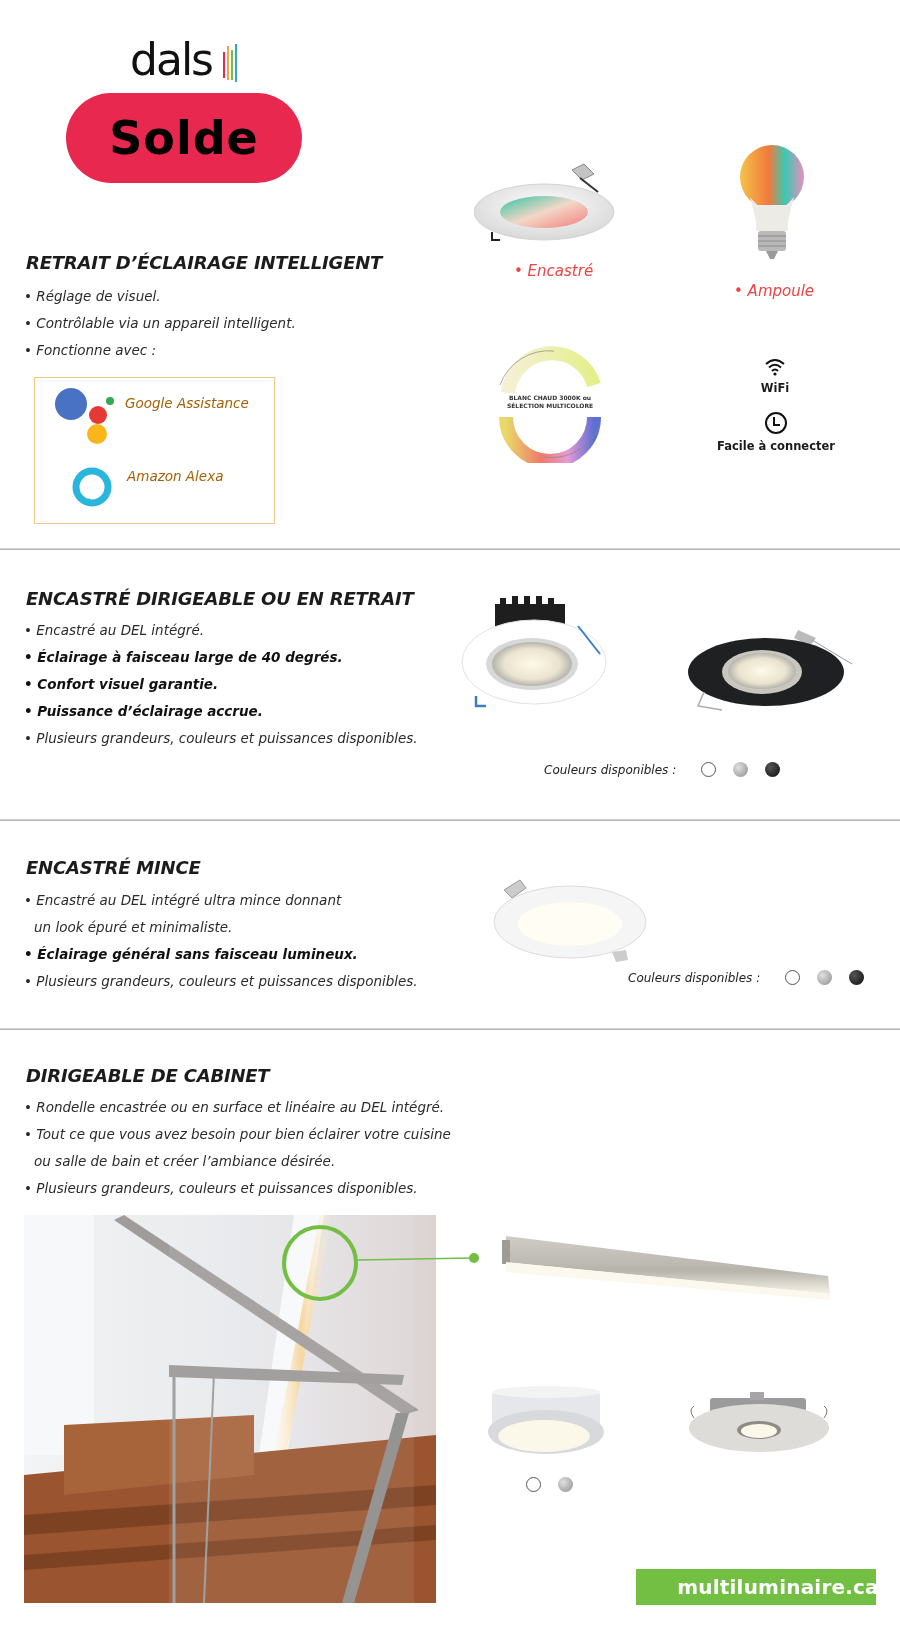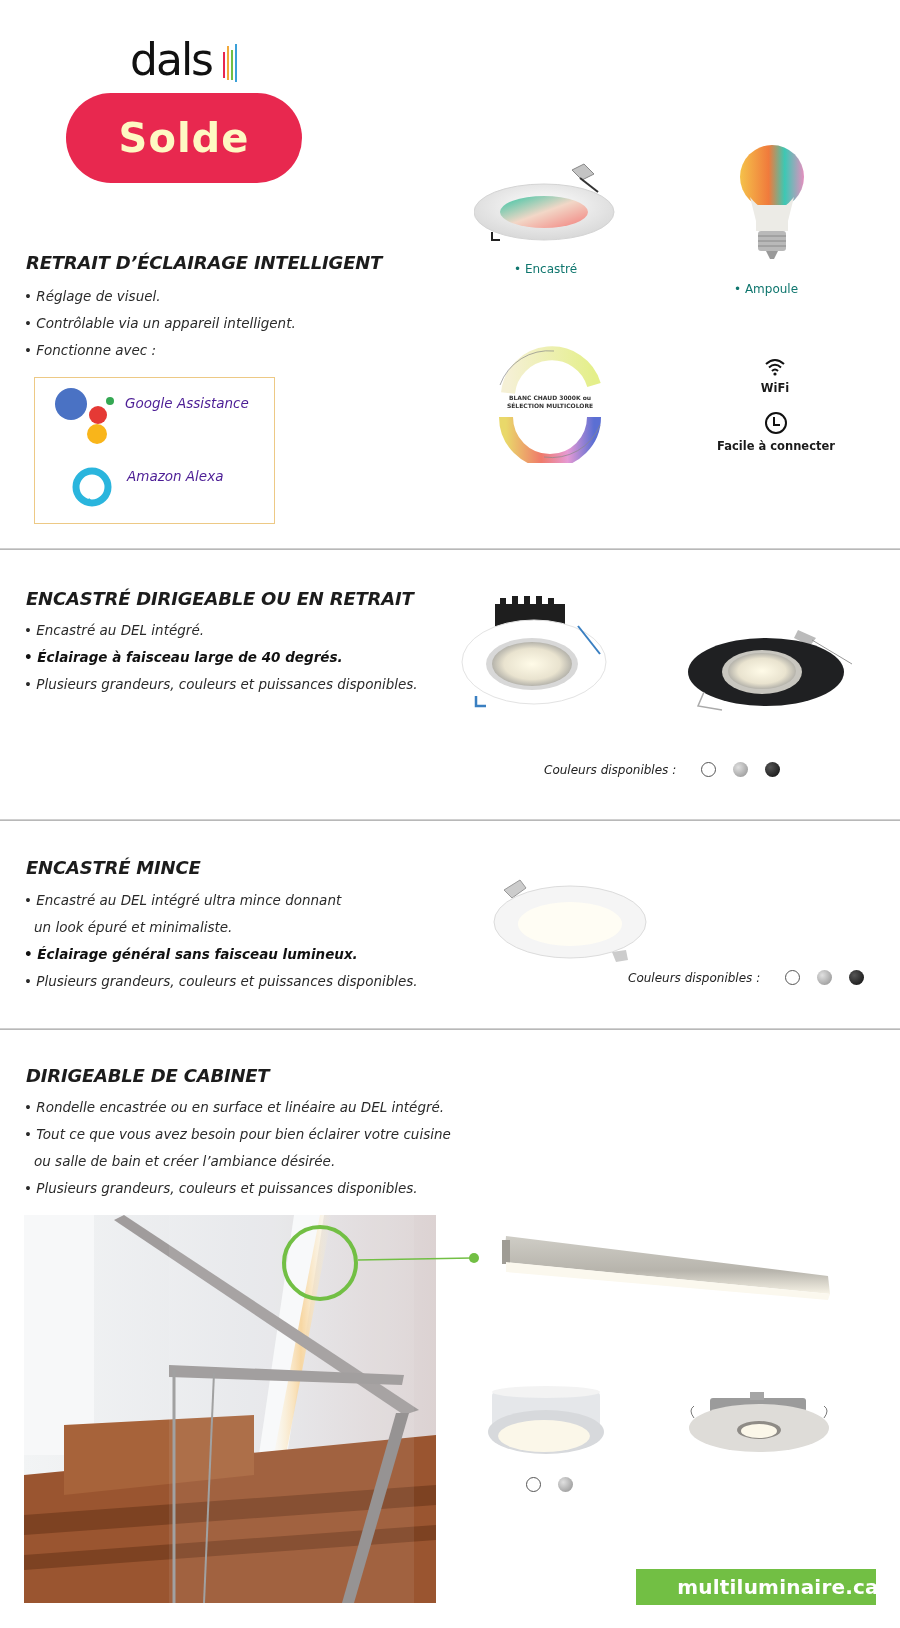--- a/index.html
+++ b/index.html
@@ -7,33 +7,33 @@
   body { position: relative; font-family: "Liberation Sans", "DejaVu Sans", sans-serif; color: #1a1a1a; }
   .abs { position: absolute; }
 
   
   .logo-wrap { left: 130px; top: 38px; width: 110px; height: 46px; }
   .logo-text { font-family: "DejaVu Sans", sans-serif; font-size: 44px; letter-spacing: -2px; color: #111; line-height: 44px; font-weight: 400; }
   .logo-bars { position: absolute; left: 92px; top: 4px; width: 20px; height: 40px; }
 
   .sale-pill { left: 66px; top: 93px; width: 236px; height: 90px; background: #e8284f; border-radius: 46px;
     display: flex; align-items: center; justify-content: center; }
-  .sale-pill span { color: #fef9c3; font-family: "DejaVu Sans", sans-serif; font-weight: 700; font-size: 40px; letter-spacing: 1px; }
+  .sale-pill span { color: #000000; font-family: "DejaVu Sans", sans-serif; font-weight: 700; font-size: 46px; letter-spacing: 1px; }
 
   .heading { font-family: "DejaVu Sans", sans-serif; font-weight: 700; font-style: italic; font-size: 18px; color: #1c1c1c; letter-spacing: -0.2px; }
   .bullet { font-family: "DejaVu Sans", sans-serif; font-style: italic; font-size: 13.5px; color: #2a2a2a; line-height: 27px; white-space: nowrap; }
   .bullet.bold { font-weight: 700; color: #111; }
   .bullet.indent { padding-left: 10px; }
 
   .divider { left: 0; width: 900px; height: 2px; background: #b8b8b8; border-top: 1px solid #d0d0d0; }
 
   .assist-box { left: 34px; top: 377px; width: 241px; height: 147px; border: 1.5px solid #edc985; background: #fff; }
-  .assist-label { font-family: "DejaVu Sans", sans-serif; font-style: italic; font-size: 13.5px; color: #4c1d95; }
-
-  .prod-caption { font-family: "DejaVu Sans", sans-serif; font-size: 12px; color: #0f766e; }
+  .assist-label { font-family: "DejaVu Sans", sans-serif; font-style: italic; font-size: 13.5px; color: #a16207; }
+
+  .prod-caption { font-family: "DejaVu Sans", sans-serif; font-style: italic; font-size: 15px; color: #ef4444; }
   .feat-label { font-family: "DejaVu Sans", sans-serif; font-weight: 700; font-size: 11.5px; color: #1a1a1a; text-align: center; }
 
   .swatches { display: flex; align-items: center; gap: 17px; }
   .swatch { width: 15px; height: 15px; border-radius: 50%; display: inline-block; }
   .sw-white { background: #fff; border: 1px solid #555; }
   .sw-gray { background: radial-gradient(circle at 35% 35%, #e0e0e0, #8d8d8d); }
   .sw-black { background: radial-gradient(circle at 35% 35%, #555, #0c0c0c); }
   .swatch-caption { font-family: "DejaVu Sans", sans-serif; font-style: italic; font-size: 12px; color: #222; margin-right: 8px; }
 
   .site-badge { left: 636px; top: 1569px; width: 240px; height: 36px; background: #72bf44; display: flex; align-items: center; justify-content: center; }
@@ -156,20 +156,22 @@
   <path d="M10 6 L10 14 L16 14" stroke="#111" stroke-width="2" fill="none"></path>
 </svg>
 <div class="abs feat-label" style="left:715px; top:439px; width:122px;">Facile à connecter</div>
 
 <div class="abs divider" style="top:548px;"></div>
 
 <div class="abs heading" style="left:26px; top:588px;">ENCASTRÉ DIRIGEABLE OU EN RETRAIT</div>
 <div class="abs" style="left:24px; top:617px;">
   <div class="bullet">• Encastré au DEL intégré.</div>
   <div class="bullet bold">• Éclairage à faisceau large de 40 degrés.</div>
+  <div class="bullet bold">• Confort visuel garantie.</div>
+  <div class="bullet bold">• Puissance d’éclairage accrue.</div>
   <div class="bullet">• Plusieurs grandeurs, couleurs et puissances disponibles.</div>
 </div>
 
 <svg class="abs" style="left:460px; top:596px;" width="160" height="124" viewBox="0 0 160 124">
   <defs>
     <radialGradient id="warm" cx="0.5" cy="0.5" r="0.5">
       <stop offset="0" stop-color="#fffbe8"></stop>
       <stop offset="0.7" stop-color="#e9e3cf"></stop>
       <stop offset="1" stop-color="#b5b3ab"></stop>
     </radialGradient>

